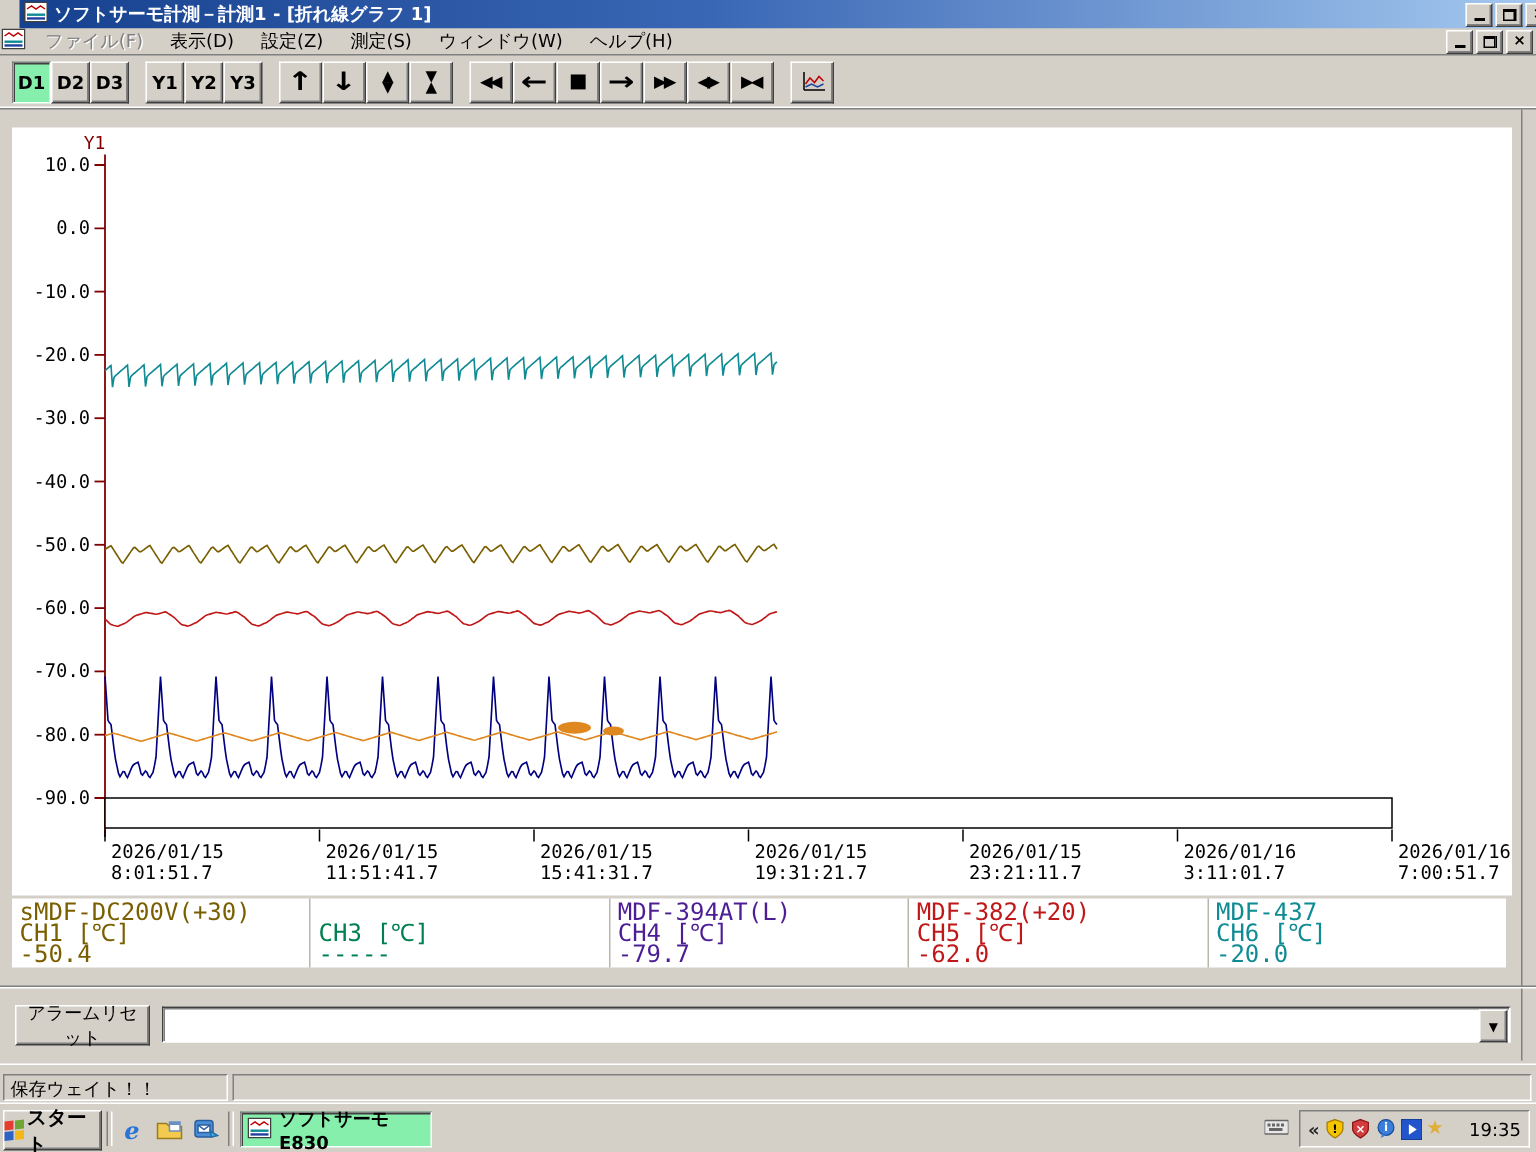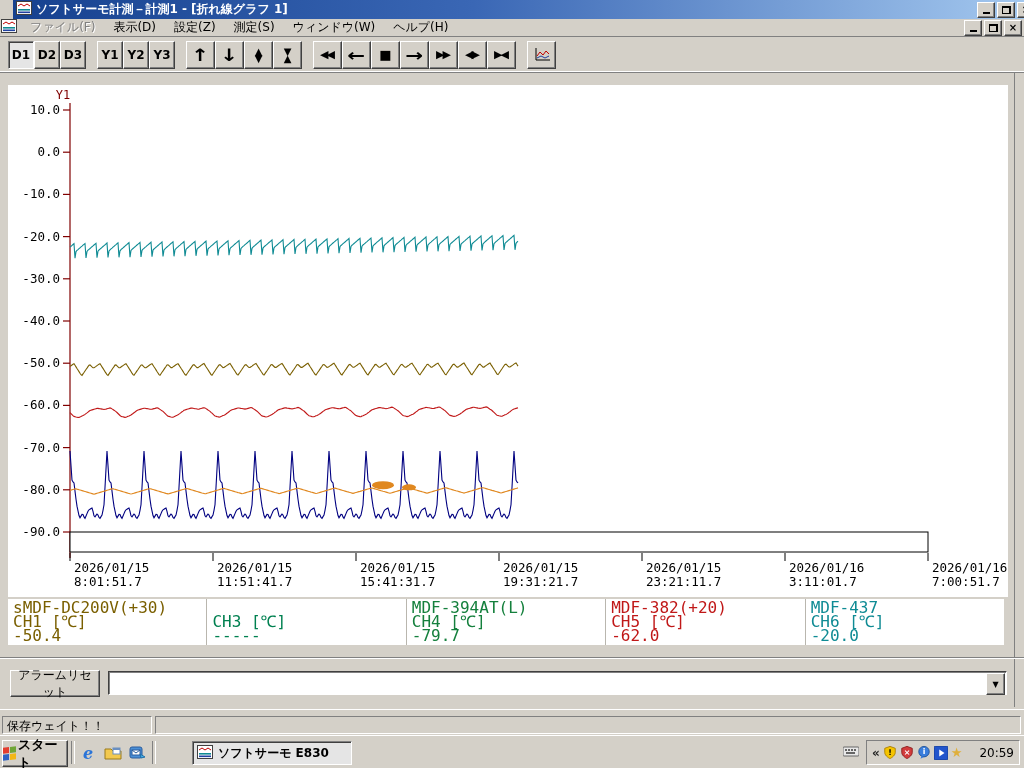--- a/index.html
+++ b/index.html
@@ -2,21 +2,21 @@
 <html><head>
 <meta charset="utf-8">
 <style>
   html,body{margin:0;padding:0;}
   body{width:1024px;height:768px;position:relative;overflow:hidden;background:#d4d0c8;
        font-family:"DejaVu Sans","Liberation Sans",sans-serif;font-size:12px;color:#000;}
   .abs{position:absolute;}
   
   .btn3d{background:#d4d0c8;border:1px solid;border-color:#fff #404040 #404040 #fff;
          box-shadow:inset -1px -1px 0 #808080;}
-  .btn3d.pressed{border-color:#808080 #fff #fff #808080;box-shadow:inset 1px 1px 0 #404040;background:#e5e5e5;}
+  .btn3d.pressed{border-color:#808080 #fff #fff #808080;box-shadow:inset 1px 1px 0 #404040;background:#86efac;}
   .sunken{border:1px solid;border-color:#808080 #fff #fff #808080;}
   .sunken2{border:1px solid;border-color:#404040 #fff #fff #404040;box-shadow:inset 1px 1px 0 #808080;}
   
   #titlebar{left:0;top:0;width:1024px;height:19px;display:flex;align-items:center;
     background:linear-gradient(90deg,#16418f 0%,#3a67b5 45%,#a6caf0 100%);padding-left:3px;box-sizing:border-box;margin-left:13px;}
   #titlebar .title{color:#fff;font-weight:bold;font-size:12px;margin-left:4px;flex:1;white-space:nowrap;overflow:hidden;}
   .winbtns{display:flex;gap:2px;margin-right:2px;}
   .wbtn{width:16px;height:14px;display:flex;align-items:center;justify-content:center;
         font:bold 10px "DejaVu Sans",sans-serif;line-height:1;cursor:default;}
   .glyph-min{width:7px;height:2px;background:#000;margin-top:7px;}
@@ -60,21 +60,21 @@
   .status-pane{position:absolute;top:6px;height:18px;box-sizing:border-box;padding:1px 4px;font-size:12px;white-space:nowrap;font-family:Liberation Serif, serif;}
   #status-msg{left:2px;width:150px;}
   #status-extra{left:155px;width:866px;}
   
   #taskbar{left:0;top:735px;width:1024px;height:33px;background:#d4d0c8;border-top:1px solid #fff;box-sizing:border-box;}
   #start-btn{position:absolute;left:2px;top:4px;width:64px;height:25px;display:flex;align-items:center;justify-content:center;gap:2px;font-weight:bold;font-size:13px;}
   .flag{display:grid;grid-template-columns:6px 6px;grid-template-rows:6px 6px;gap:1px;transform:skewY(-6deg);}
   .flag i{display:block;}
   .tb-sep{position:absolute;top:5px;width:2px;height:23px;border-left:1px solid #808080;border-right:1px solid #fff;}
   .ql{position:absolute;top:7px;width:20px;height:20px;display:flex;align-items:center;justify-content:center;}
-  #task-btn{position:absolute;left:160px;top:5px;width:160px;height:24px;display:flex;align-items:center;gap:5px;padding-left:4px;font-weight:bold;font-size:12px;box-sizing:border-box;margin-left:32px;}
+  #task-btn{position:absolute;left:160px;top:5px;width:128px;height:24px;display:flex;align-items:center;gap:5px;padding-left:4px;font-weight:bold;font-size:12px;box-sizing:border-box;}
   #tray{position:absolute;left:866px;top:4px;width:154px;height:25px;display:flex;align-items:center;gap:3px;padding:0 5px;box-sizing:border-box;}
   #tray .clock{margin-left:auto;font-size:12px;}
   #kbd-icon{position:absolute;left:843px;top:9px;}
   .chev{font-size:12px;font-weight:bold;color:#222;}
   .star{color:#dfaf3c;font-size:13px;}
 </style>
 </head>
 <body>
 
 <div id="titlebar" class="abs">
@@ -260,21 +260,21 @@
     <div class="leg-cell" style="color: rgb(122, 95, 0);">
       <div>sMDF-DC200V(+30)</div>
       <div>CH1 [℃]</div>
       <div>-50.4</div>
     </div>
     <div class="leg-cell" style="color: rgb(0, 128, 80);">
       <div>&nbsp;</div>
       <div>CH3 [℃]</div>
       <div>-----</div>
     </div>
-    <div class="leg-cell" style="color: #15803d;">
+    <div class="leg-cell" style="color: #4c1d95;">
       <div>MDF-394AT(L)</div>
       <div>CH4 [℃]</div>
       <div>-79.7</div>
     </div>
     <div class="leg-cell" style="color: rgb(192, 24, 24);">
       <div>MDF-382(+20)</div>
       <div>CH5 [℃]</div>
       <div>-62.0</div>
     </div>
     <div class="leg-cell" style="color: rgb(15, 139, 148);">
@@ -361,15 +361,15 @@
     <svg width="14" height="15" viewBox="0 0 16 16">
       <circle cx="8" cy="7" r="6" fill="#3a7edc" stroke="#1d4f96"></circle>
       <path d="M5 12 l-1 3 l4 -2 z" fill="#3a7edc"></path>
       <text x="8" y="10" text-anchor="middle" font-size="9" font-weight="bold" fill="#fff">i</text>
     </svg>
     <svg width="14" height="14" viewBox="0 0 16 16">
       <rect x="0" y="0" width="16" height="16" rx="2" fill="#2255cc" stroke="#123a8a"></rect>
       <path d="M6 4 l6 4 l-6 4 z" fill="#fff"></path>
     </svg>
     <span class="star">★</span>
-    <span class="clock">20:59</span>
+    <span class="clock">19:35</span>
   </span>
 </div>
 
 </body></html>

